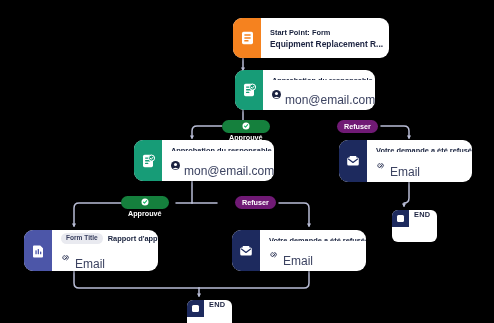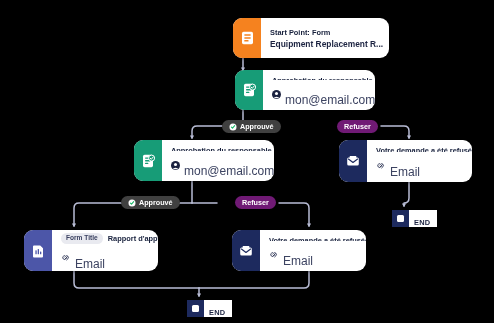--- a/index.html
+++ b/index.html
@@ -32,27 +32,27 @@
 
   .ibox.orange{background:#f5821f;}
   .ibox.green{background:#179c77;}
   .ibox.navy{background:#1d2a5e;}
   .ibox.indigo{background:#4c56a8;}
 
   
   .pill{position:absolute;display:flex;align-items:center;gap:3px;
         border-radius:9px;padding:2px 7px;height:13px;box-sizing:border-box;
         font-size:7.2px;font-weight:bold;color:#fff;white-space:nowrap;}
-  .pill.ok{background:#404040;}
+  .pill.ok{background:#15803d;flex-direction:column;}
   .pill.no{background:#701a75;}
   .pill .pico{width:8px;height:8px;display:flex;align-items:center;justify-content:center;}
 
   
-  .endnode{position:absolute;display:flex;align-items:flex-end;
-           background:#fff;border-radius:0;height:17px;
+  .endnode{position:absolute;display:flex;align-items:flex-start;
+           background:#fff;border-radius:6px;height:32px;
            box-shadow:0 1px 2px rgba(0,0,0,.4);overflow:hidden;}
   .endnode .ebox{width:17px;height:17px;background:#1d2a5e;
                  display:flex;align-items:center;justify-content:center;}
   .endnode .esq{width:7px;height:7px;background:#fff;border-radius:1.5px;}
   .endnode .elbl{font-size:7.4px;font-weight:bold;color:#1b2240;
                  padding:0 6px 0 5px;letter-spacing:.3px;}
 </style>
 </head>
 <body>
 

